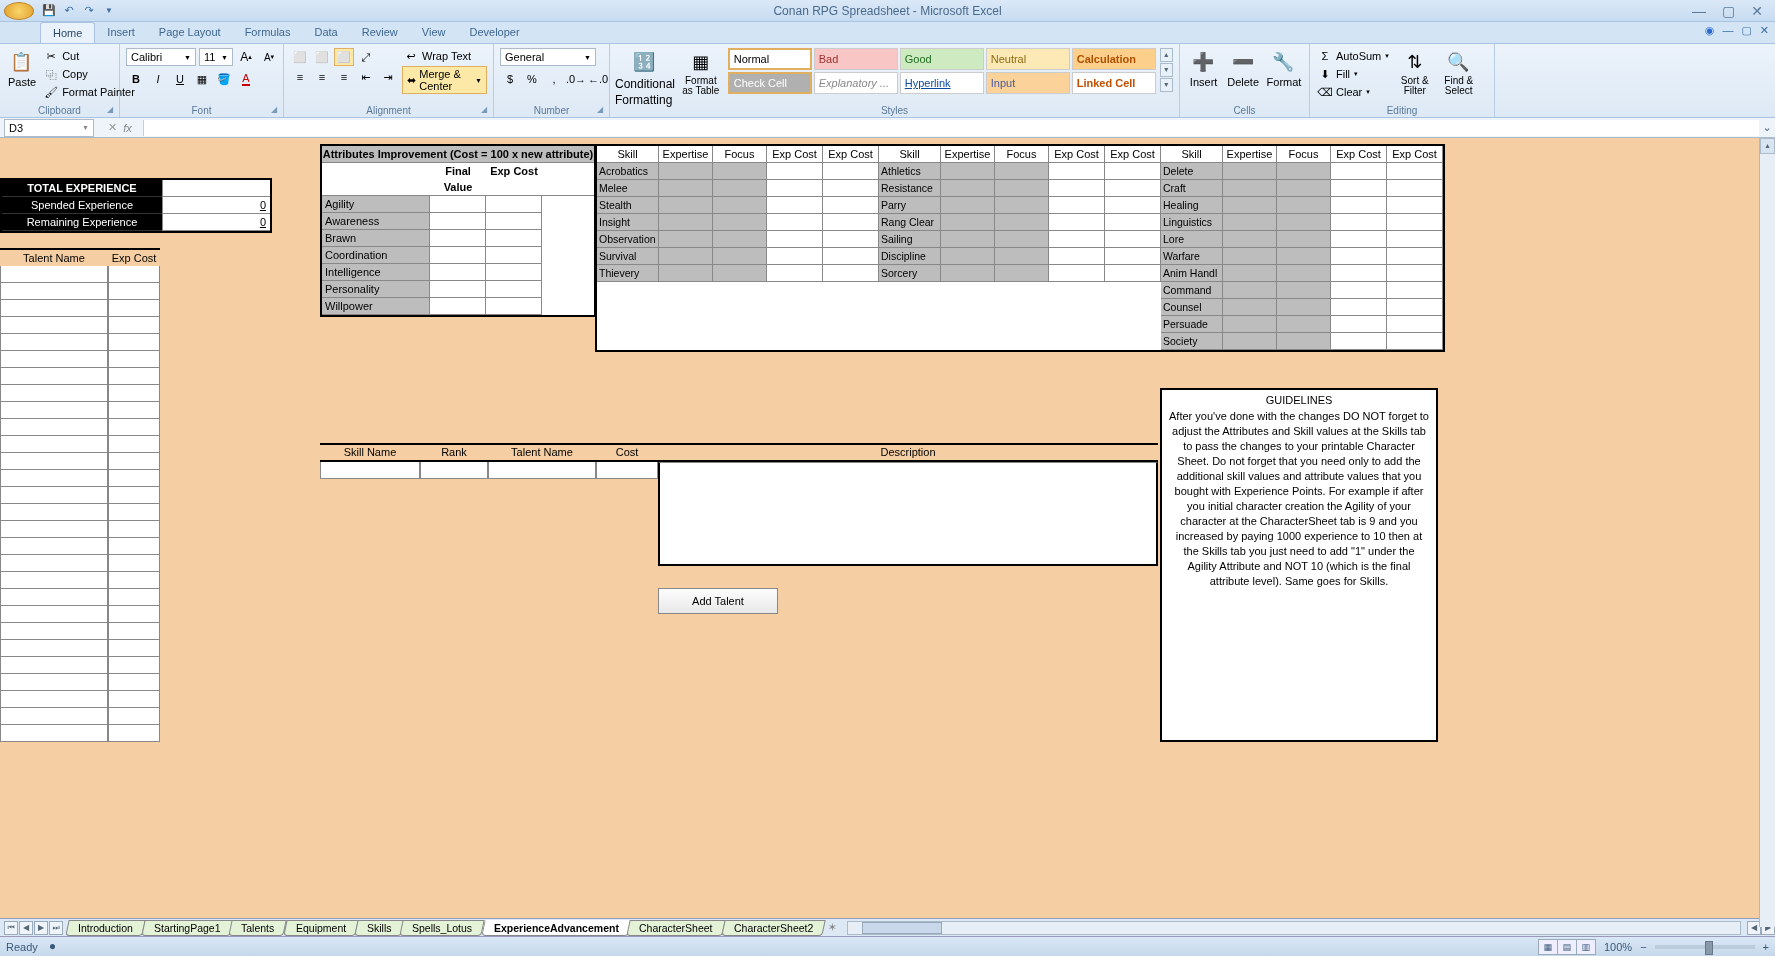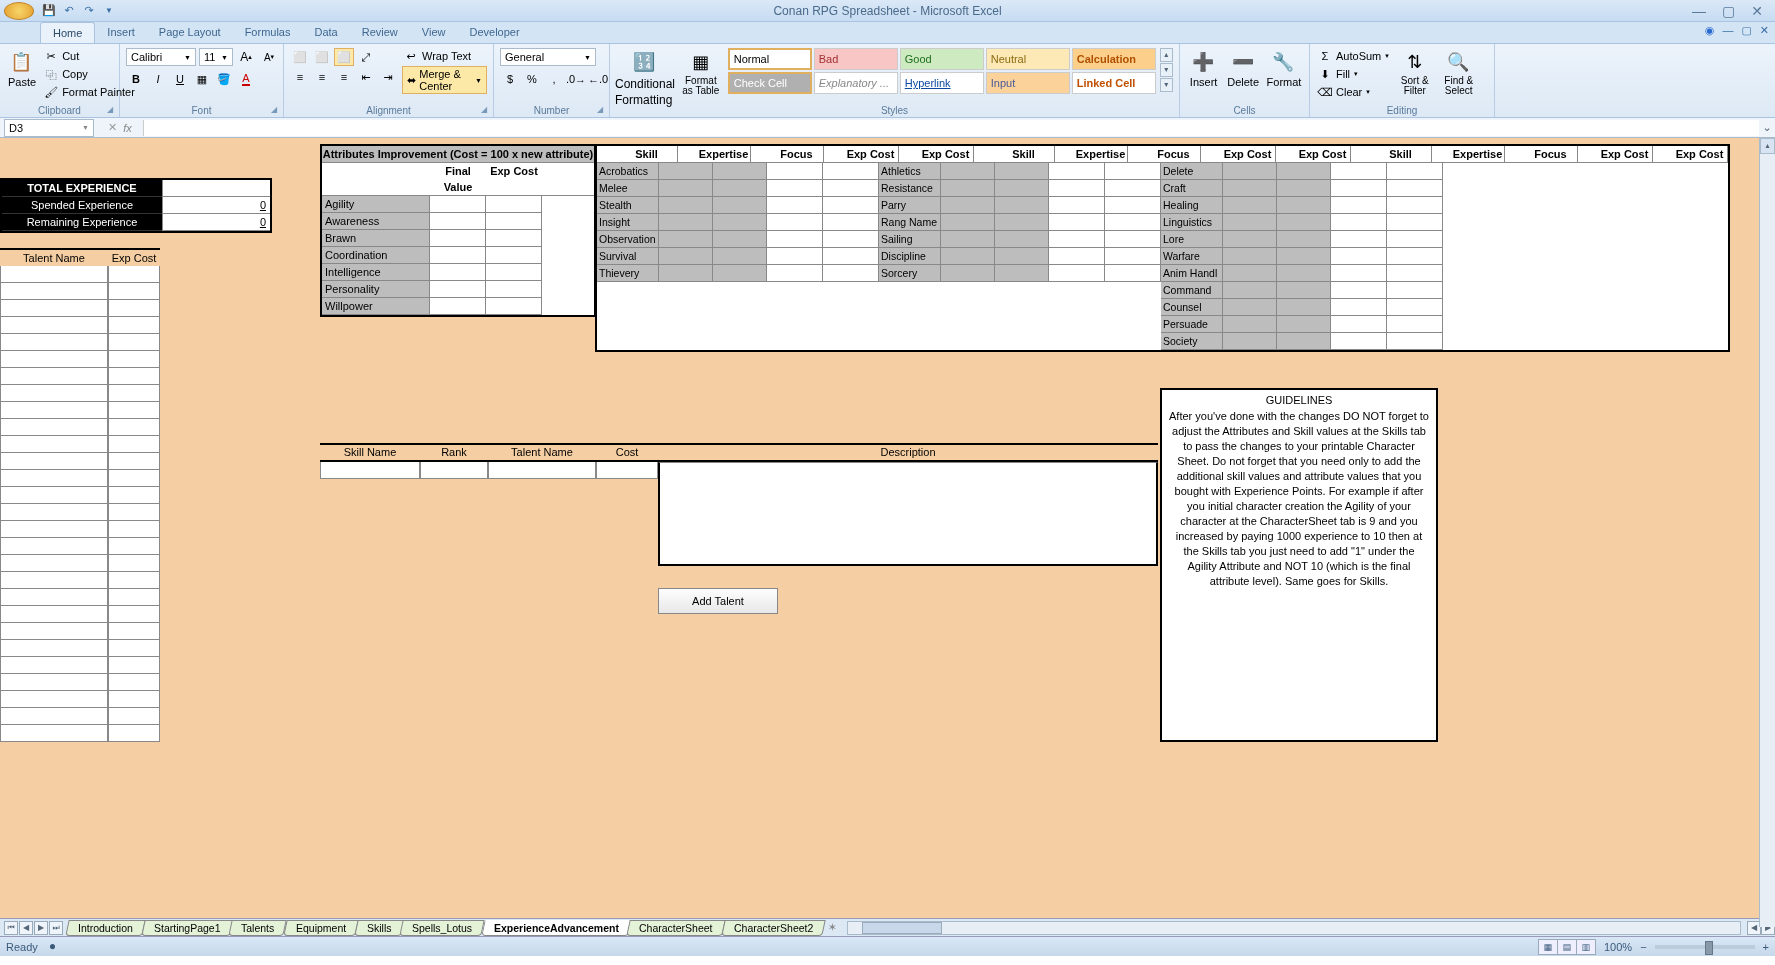--- a/index.html
+++ b/index.html
@@ -74,21 +74,21 @@
 .attr-hdr { display: flex; border-bottom: 1px solid #888; }
 .attr-hdr div { text-align: center; font-weight: bold; line-height: 16px; }
 .attr-row { display: flex; height: 17px; }
 .attr-name { width: 108px; background: #bdbdbd; border-right: 1px solid #888; border-bottom: 1px solid #888; padding-left: 3px; line-height: 17px; }
 .attr-v { width: 56px; background: #fff; border-right: 1px solid #888; border-bottom: 1px solid #888; }
 
 
 .skill-box { position: absolute; top: 6px; left: 595px; border: 2px solid #000; background: #fff; }
 .skill-title { text-align: center; font-weight: bold; background: #bdbdbd; border-bottom: 1px solid #888; line-height: 16px; margin-left: 170px; }
 .skill-hdr { display: flex; border-bottom: 1px solid #888; }
-.sh { text-align: center; font-weight: bold; line-height: 16px; border-right: 1px solid #888; margin-left: 19px; }
+.sh { text-align: center; font-weight: normal; line-height: 16px; border-right: 1px solid #888; }
 .skill-body { display: flex; }
 .skill-col { display: flex; flex-direction: column; }
 .sk-row { display: flex; height: 17px; }
 .sk-name { width: 62px; background: #bdbdbd; border-right:1px solid #888; border-bottom: 1px solid #888; padding-left: 2px; line-height: 17px; font-size: 10.5px; white-space: nowrap; overflow: hidden; }
 .sk-c { background: #bdbdbd; border-right: 1px solid #888; border-bottom: 1px solid #888; }
 .sk-e { background: #fff; border-right: 1px solid #888; border-bottom: 1px solid #888; }
 
 
 .te-box { position: absolute; top: 305px; left: 320px; }
 .te-hdr { display: flex; border-bottom: 2px solid #000; border-top: 2px solid #000; }
@@ -642,21 +642,21 @@
               <div class="sk-e" style="width: 56px;"></div>
             </div>
             <div class="sk-row">
               <div class="sk-name">Parry</div>
               <div class="sk-c" style="width: 54px;"></div>
               <div class="sk-c" style="width: 54px;"></div>
               <div class="sk-e" style="width: 56px;"></div>
               <div class="sk-e" style="width: 56px;"></div>
             </div>
             <div class="sk-row">
-              <div class="sk-name">Rang Name</div>
+              <div class="sk-name">Rang Clear</div>
               <div class="sk-c" style="width: 54px;"></div>
               <div class="sk-c" style="width: 54px;"></div>
               <div class="sk-e" style="width: 56px;"></div>
               <div class="sk-e" style="width: 56px;"></div>
             </div>
             <div class="sk-row">
               <div class="sk-name">Sailing</div>
               <div class="sk-c" style="width: 54px;"></div>
               <div class="sk-c" style="width: 54px;"></div>
               <div class="sk-e" style="width: 56px;"></div>

